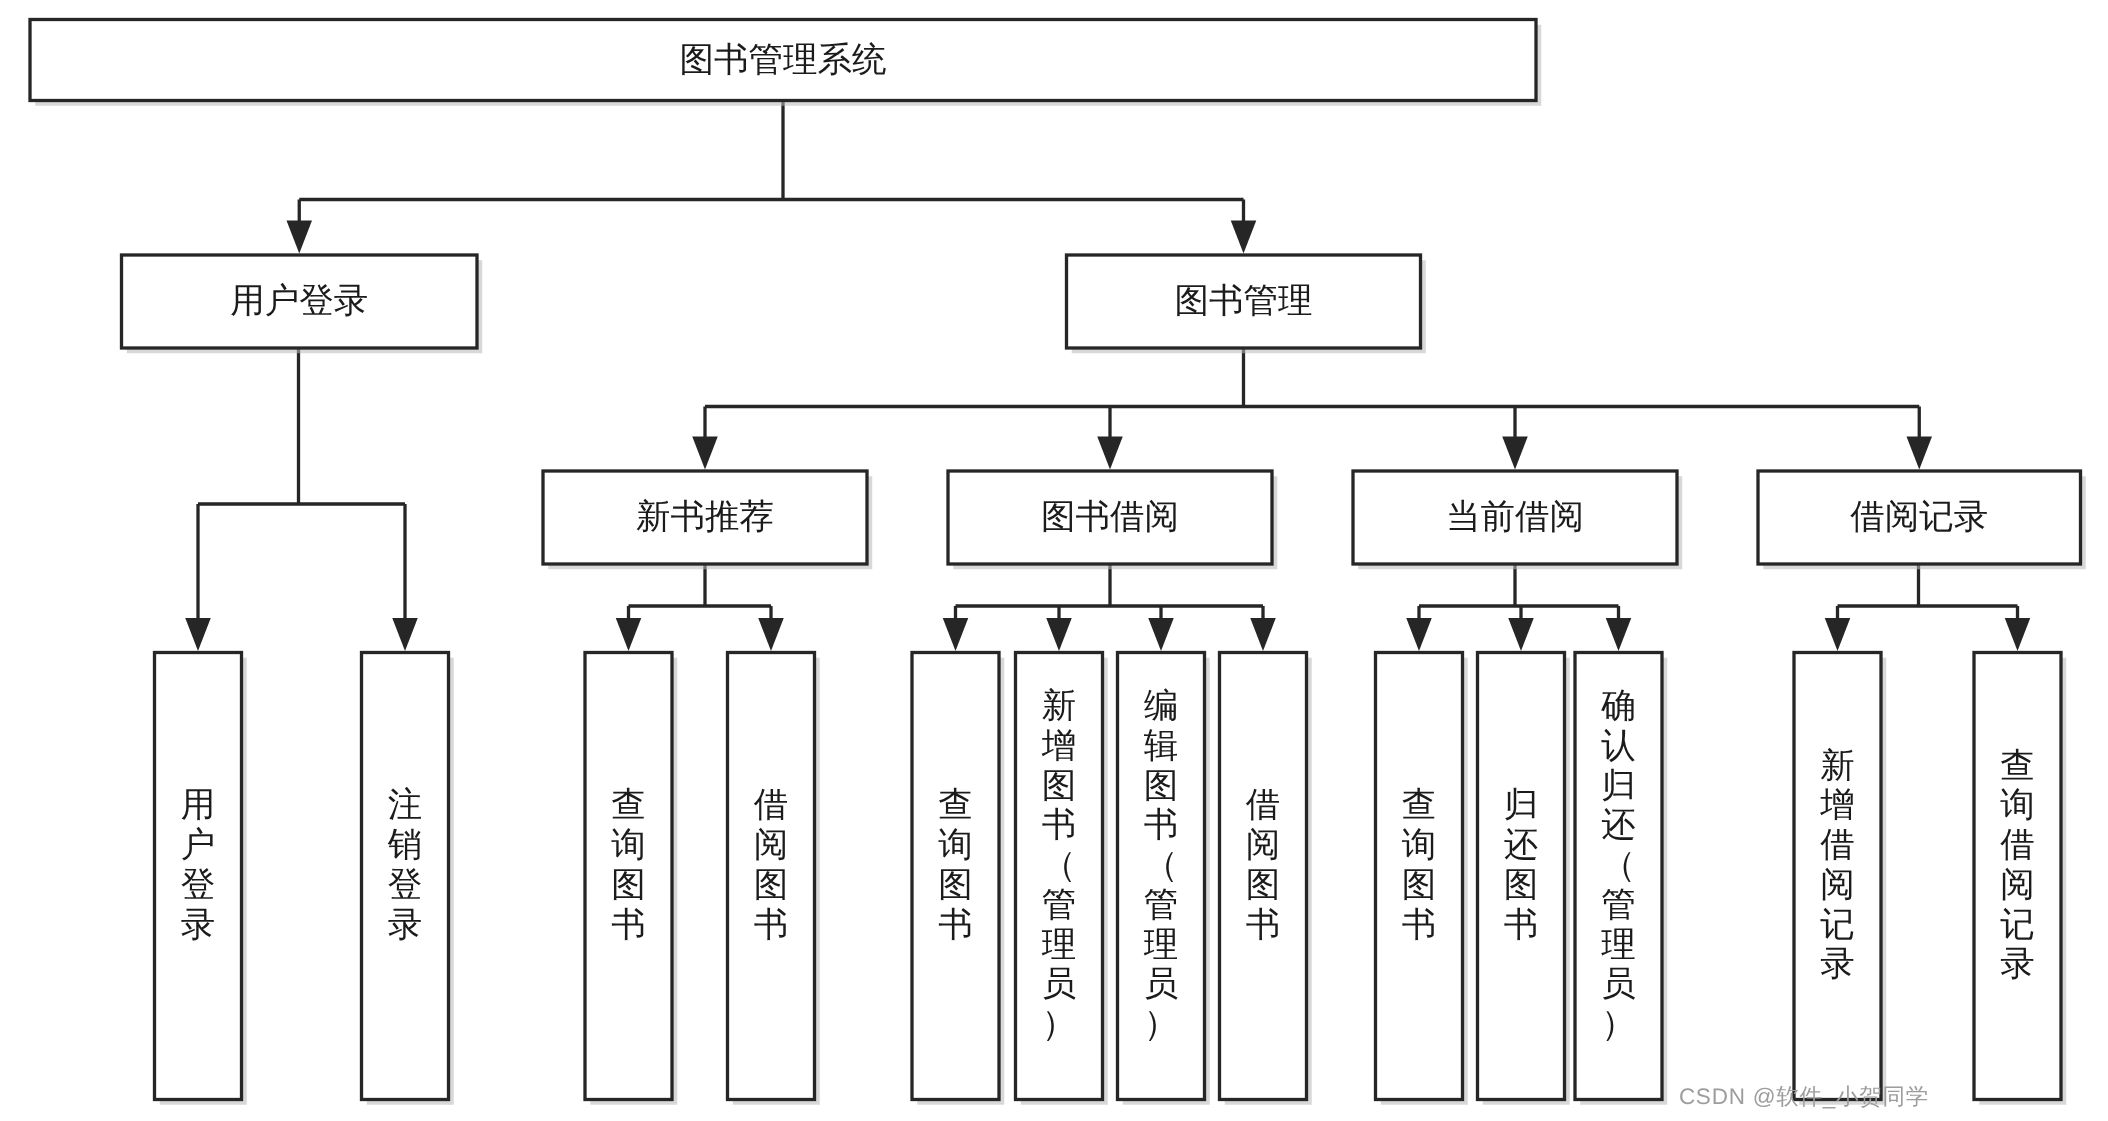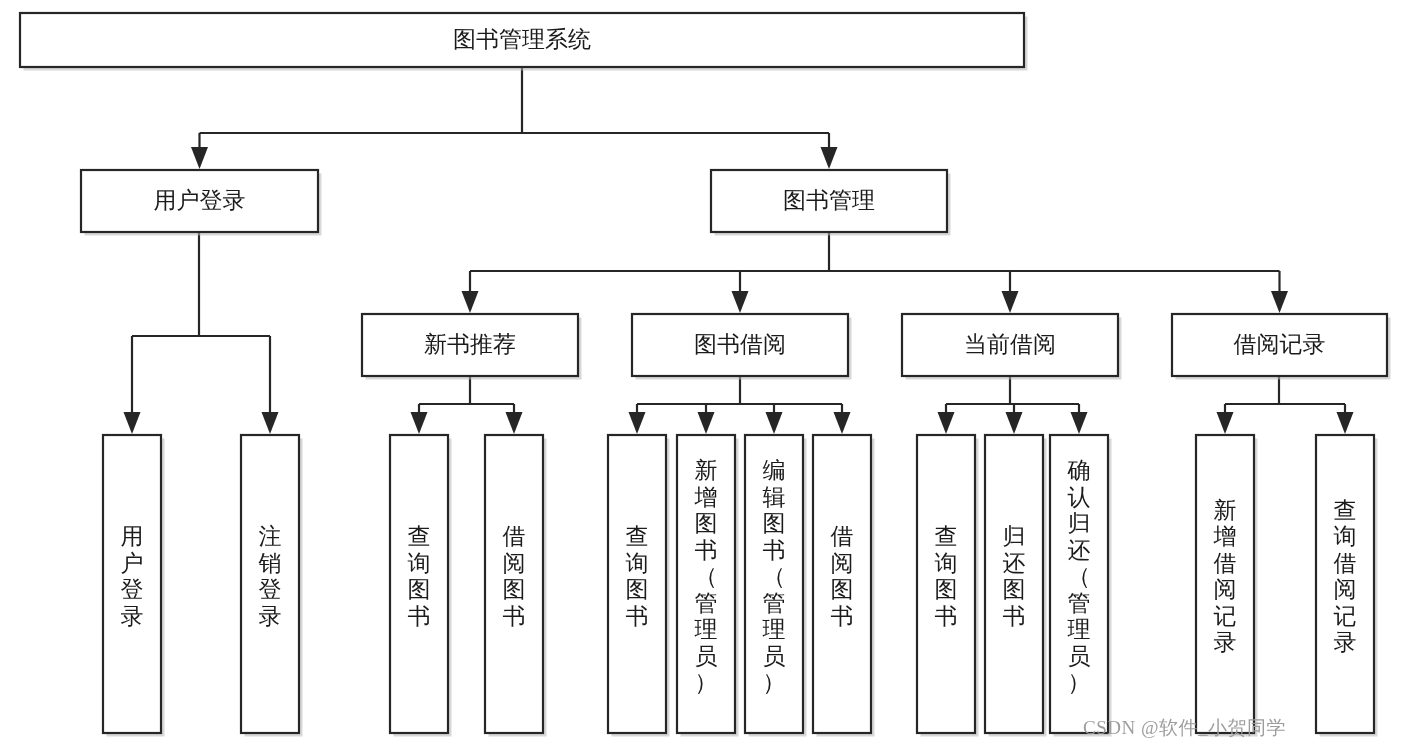--- a/index.html
+++ b/index.html
@@ -56,22 +56,22 @@
     stroke-linecap: butt;
   }
   .edge-arrow {
     fill: #262626;
     stroke: none;
   }
   .watermark {
     position: absolute;
     right: 12px;
     bottom: 6px;
-    font-family: Liberation Serif, serif;
-    font-size: 19px;
+    font-family: Liberation Sans, sans-serif;
+    font-size: 15px;
     color: #9d9d9d;
     letter-spacing: 0.5px;
     white-space: nowrap;
     user-select: none;
     margin-left: 31px;
   }
 </style>
 </head>
 <body>
 

